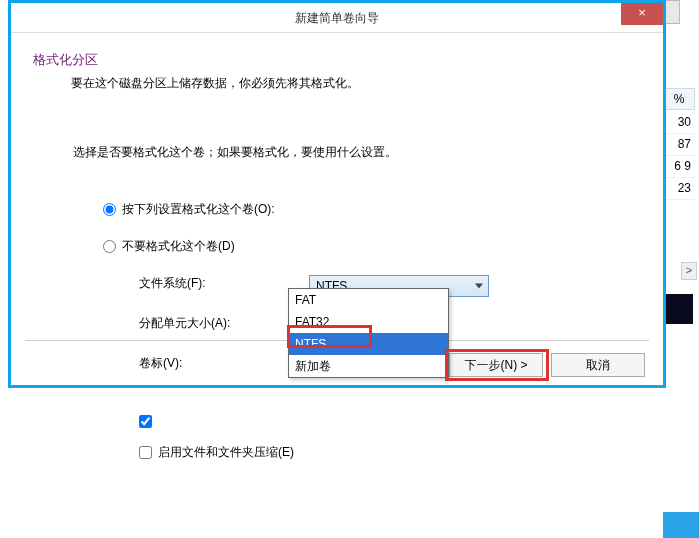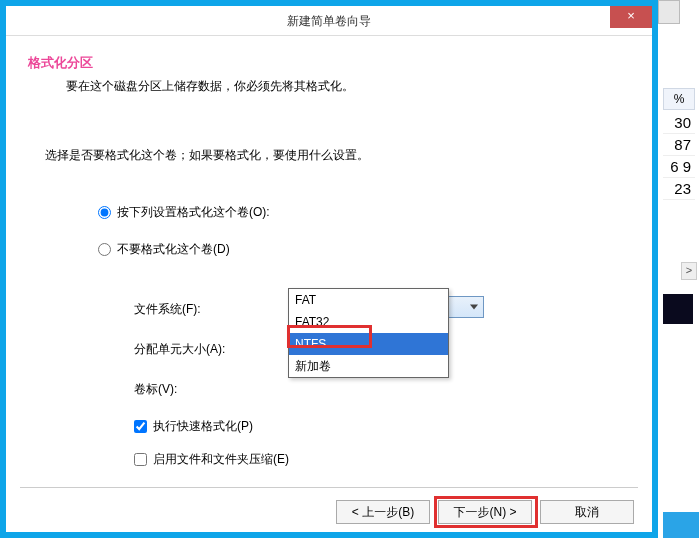--- a/index.html
+++ b/index.html
@@ -7,25 +7,25 @@
     font-family: "Microsoft YaHei", "SimSun", sans-serif;
     font-size: 12px;
     background: #fff;
     width: 699px;
     height: 538px;
     position: relative;
     overflow: hidden;
   }
   .window {
     position: absolute;
-    left: 0; top: 0;
+    left: 8px; top: 0;
     width: 658px;
-    height: 538px;
-    background: #fff;
-    border: 6px solid #0ea5e9;
+    height: 388px;
+    background: #fff;
+    border: 3px solid #0ea5e9;
   }
   .titlebar {
     height: 30px;
     background: #fff;
     border-bottom: 1px solid #ddd;
     position: relative;
     text-align: center;
     line-height: 30px;
     font-size: 12px;
     color: #333;
@@ -38,52 +38,52 @@
     color: #fff;
     text-align: center;
     line-height: 20px;
     font-size: 13px;
     font-family: Arial, sans-serif;
   }
   .content {
     padding: 18px 22px 10px 22px;
   }
   .section-title {
-    font-weight: bold;
+    font-weight: normal;
     font-size: 13px;
-    color: #ec4899;
+    color: #701a75;
   }
   .section-desc {
     margin-top: 6px;
     margin-left: 38px;
     font-size: 12px;
     color: #000;
   }
   .prompt {
     margin-top: 52px;
-    margin-left: 17px;
+    margin-left: 40px;
     font-size: 12px;
   }
   .radio-group {
     margin-top: 40px;
     margin-left: 70px;
   }
   .radio-row {
     display: flex;
     align-items: center;
     margin-bottom: 20px;
   }
   .radio-row input[type=radio] { margin-right: 6px; }
   .fields {
     margin-left: 36px;
     margin-top: 8px;
   }
   .field-row {
     display: flex;
-    align-items: flex-end;
+    align-items: flex-start;
     height: 40px;
   }
   .field-label { width: 170px; }
   .combo {
     width: 180px;
     height: 22px;
     border: 1px solid #6e97c3;
     background: linear-gradient(#e8f1fb,#d4e6f9);
     position: relative;
     padding-left: 6px;
@@ -194,21 +194,21 @@
     font-size: 12px;
   }
   .behind-cell {
     position: absolute;
     left: 663px;
     width: 32px; height: 22px;
     border-bottom: 1px solid #eee;
     text-align: right;
     line-height: 21px;
     padding-right: 4px;
-    font-size: 15px;
+    font-size: 12px;
   }
   .behind-scroll-r {
     position: absolute;
     left: 681px; top: 262px;
     width: 16px; height: 18px;
     background: #efefef;
     border: 1px solid #ccc;
     text-align: center;
     line-height: 15px;
     font-size: 11px;
@@ -282,21 +282,20 @@
         </div>
         <div class="field-row">
           <span class="field-label">卷标(V):</span>
         </div>
       </div>
     </div>
 
     <div class="checkboxes">
       <label class="cb-row">
         <input type="checkbox" checked="" style="">
-        <span>执行快速格式化(P)</span>
       </label>
       <label class="cb-row">
         <input type="checkbox" style="">
         <span>启用文件和文件夹压缩(E)</span>
       </label>
     </div>
   </div>
 
   <div class="bottom-line"></div>
 

